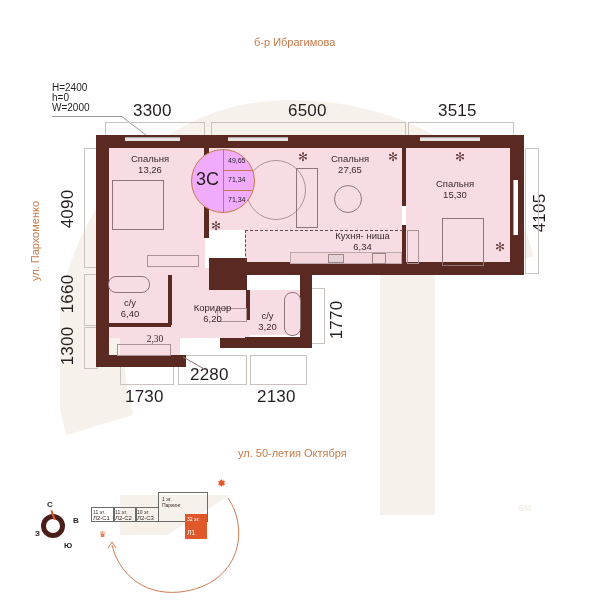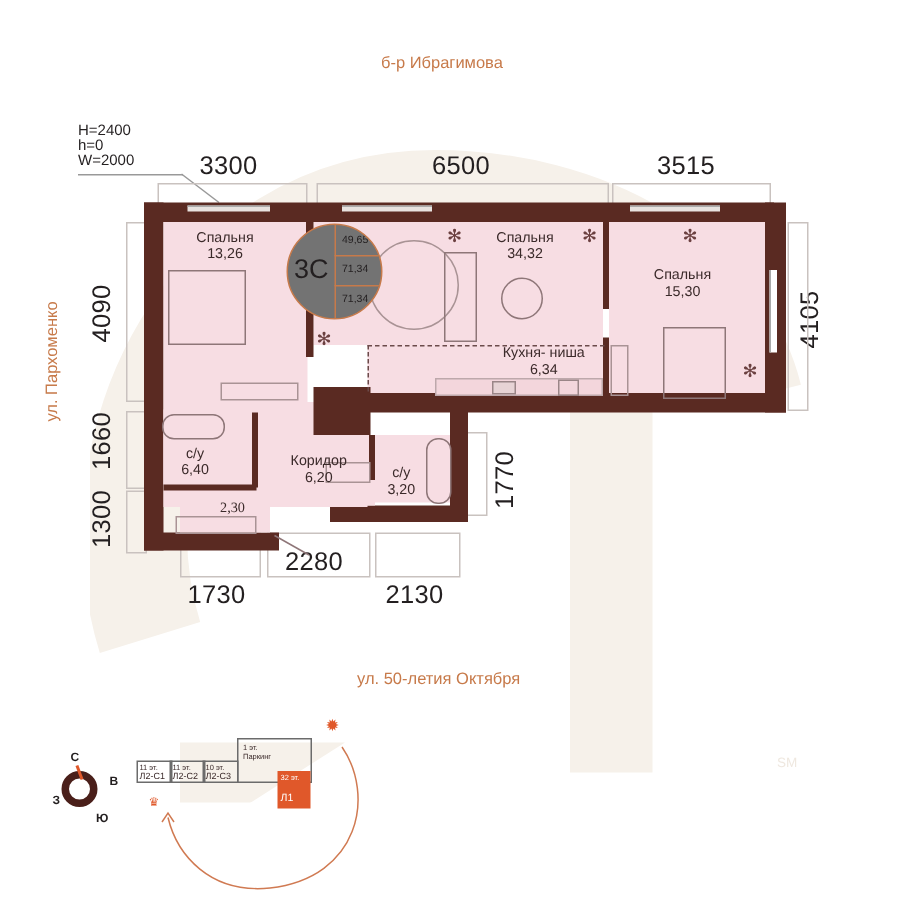--- a/index.html
+++ b/index.html
@@ -5,21 +5,21 @@
   html,body{margin:0;padding:0;}
   body{width:601px;height:600px;position:relative;overflow:hidden;background:#ffffff;font-family:"Liberation Sans",sans-serif;color:#231f20;}
   .abs{position:absolute;}
   .street{position:absolute;color:#c77a4a;font-size:11px;white-space:nowrap;}
   .dim{position:absolute;font-size:17px;color:#231f20;white-space:nowrap;letter-spacing:0.2px;}
   .dim.v{transform:rotate(-90deg);transform-origin:center center;}
   .room-label{position:absolute;font-size:9.5px;color:#3b2a2a;text-align:center;line-height:11px;white-space:nowrap;}
   .wall{position:absolute;background:#5a2a22;}
   .floor{position:absolute;background:#f7dde3;}
   .dimbox{position:absolute;border:1px solid #c9c2bf;background:transparent;}
-  .badge{position:absolute;left:191px;top:149px;width:62px;height:62px;border-radius:50%;background:#737373;border:1.5px solid #c77a4a;overflow:hidden;}
+  .badge{position:absolute;left:191px;top:149px;width:62px;height:62px;border-radius:50%;background:#f0abfc;border:1.5px solid #c77a4a;overflow:hidden;}
   .badge .code{position:absolute;left:4px;top:19px;font-size:18px;color:#231f20;}
   .badge .divv{position:absolute;left:31px;top:0;width:1px;height:62px;background:#c77a4a;}
   .badge .cell{position:absolute;left:32px;width:30px;font-size:7px;text-align:left;padding-left:4px;box-sizing:border-box;color:#231f20;}
   .badge .h1{position:absolute;left:31px;top:20px;width:31px;height:1px;background:#c77a4a;}
   .badge .h2{position:absolute;left:31px;top:40px;width:31px;height:1px;background:#c77a4a;}
   .tiny{position:absolute;font-size:5px;color:#3b2a2a;line-height:6px;white-space:nowrap;}
   .compass-l{position:absolute;font-size:8px;font-weight:bold;color:#231f20;}
 </style>
 </head>
 <body>
@@ -129,21 +129,21 @@
   <div class="abs" style="left:455px;top:150px;font-size:12px;color:#6b4040;">✻</div>
   <div class="abs" style="left:495px;top:240px;font-size:12px;color:#6b4040;">✻</div>
   <div class="abs" style="left:211px;top:219px;font-size:12px;color:#6b4040;">✻</div>
 
   <div class="room-label" style="left:115px;top:153px;width:70px;">
     <div>Спальня</div>
     <div>13,26</div>
   </div>
   <div class="room-label" style="left:320px;top:153px;width:60px;">
     <div>Спальня</div>
-    <div>34,32</div>
+    <div>27,65</div>
   </div>
   <div class="room-label" style="left:425px;top:178px;width:60px;">
     <div>Спальня</div>
     <div>15,30</div>
   </div>
   <div class="room-label" style="left:325px;top:230px;width:75px;">
     <div>Кухня- ниша</div>
     <div>6,34</div>
   </div>
   <div class="room-label" style="left:110px;top:297px;width:40px;">

